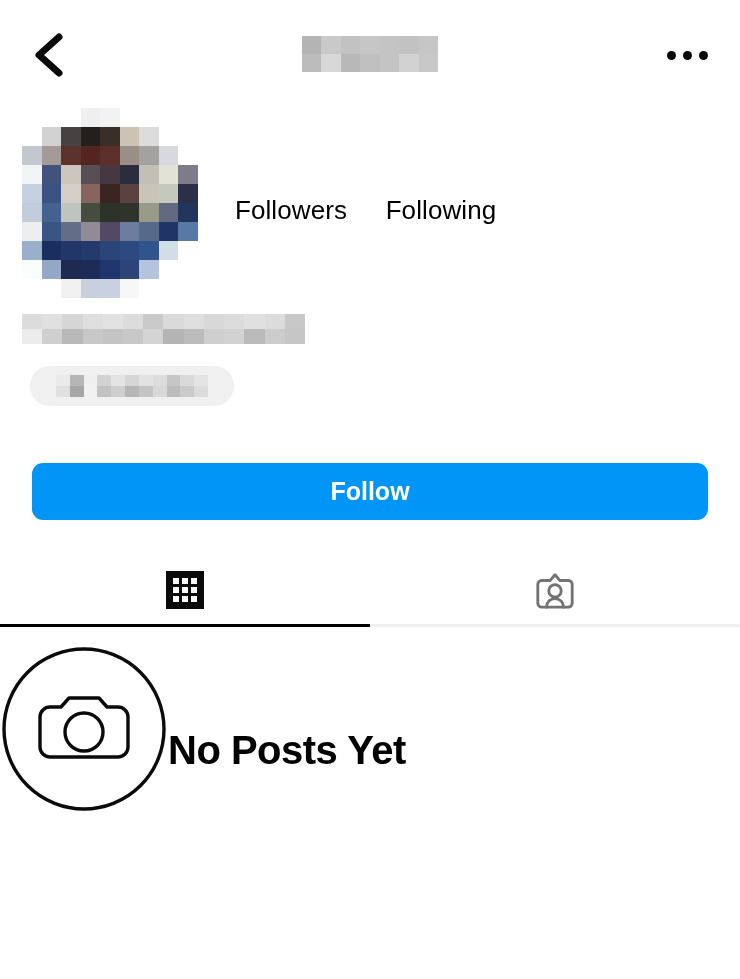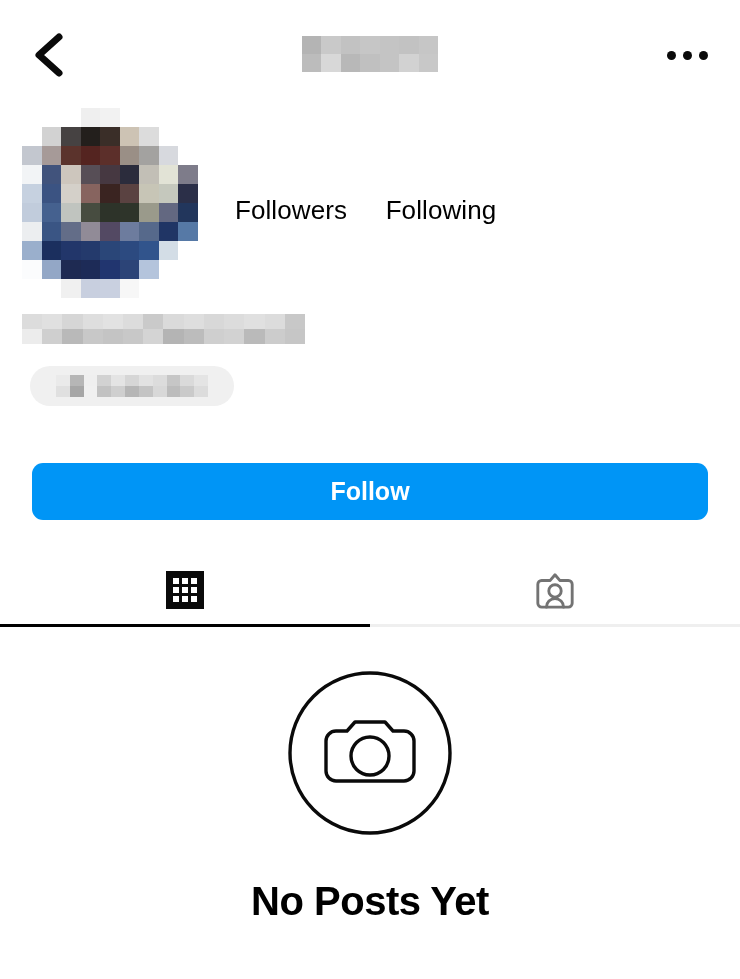--- a/index.html
+++ b/index.html
@@ -202,23 +202,23 @@
     background: #0a0a0a;
   }
   .grid-icon span {
     background: #ffffff;
     display: block;
   }
 
   
   .empty {
     display: flex;
-    flex-direction: column;
-    align-items: center;
-    padding-top: 42px;
+    flex-direction: row;
+    align-items: center;
+    padding-top: 18px;
   }
   .empty-title {
     font-size: 40px;
     font-weight: bold;
     letter-spacing: -0.5px;
     margin-top: 42px;
     color: #000;
   }
 </style>
 </head>

